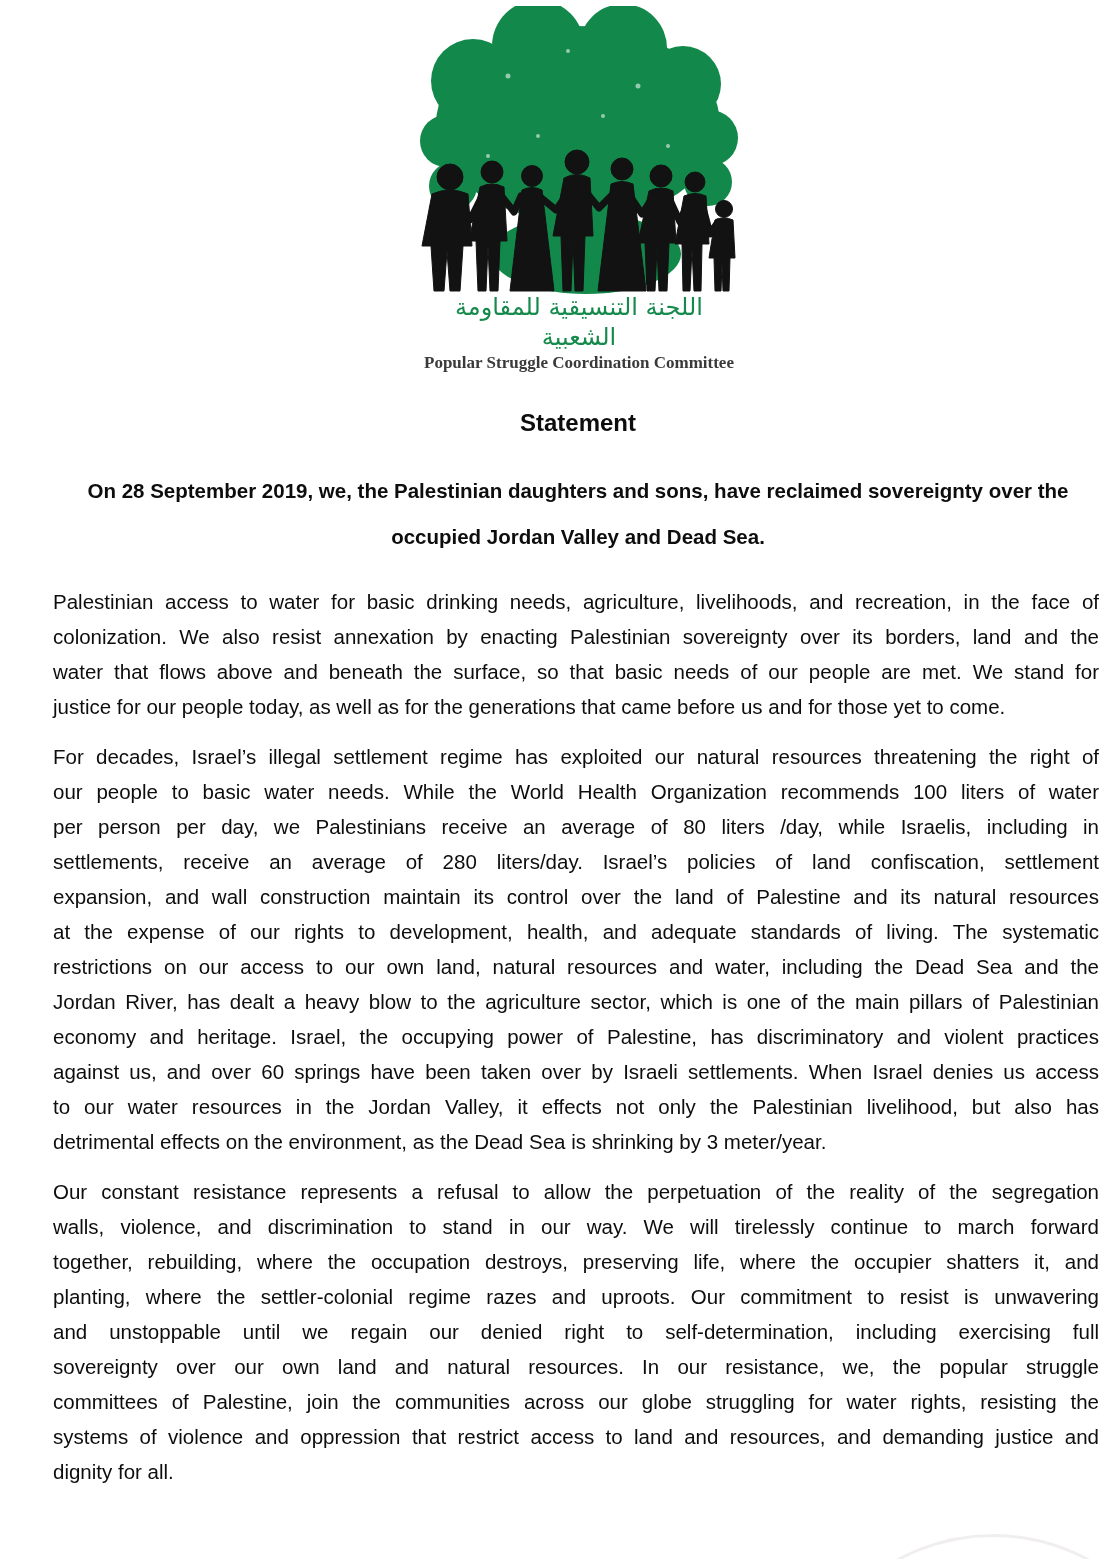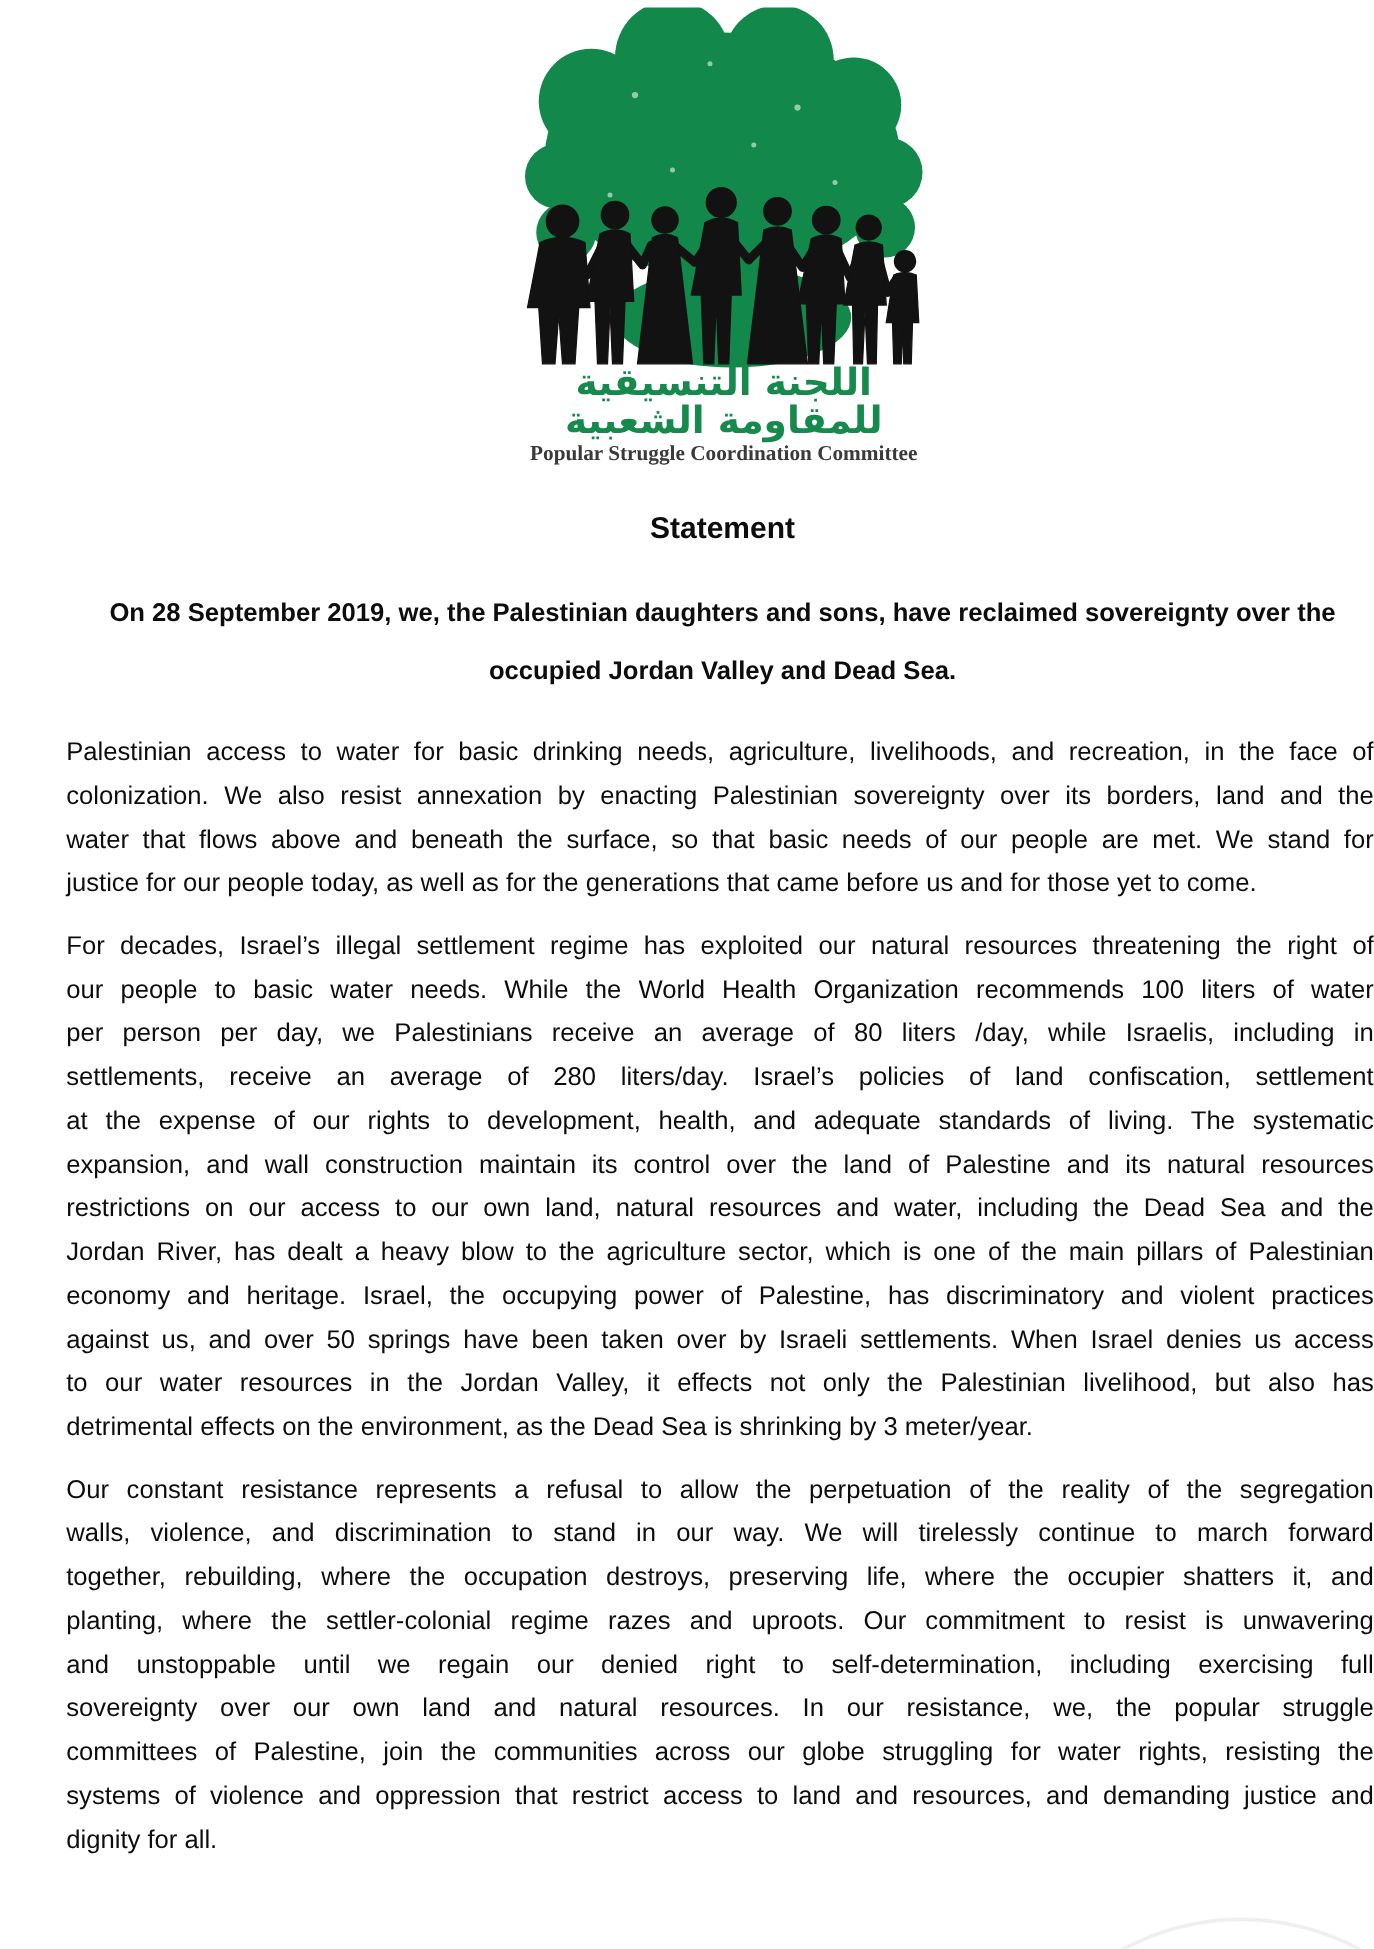--- a/index.html
+++ b/index.html
@@ -9,21 +9,21 @@
     font-family: "Liberation Sans", sans-serif;
     color: #0d0d0d;
   }
   .page { position: relative; width: 1156px; height: 1559px; background: #ffffff; }
 
   
   .logo { position: absolute; left: 418px; top: 6px; width: 322px; text-align: center; }
   .logo svg { display: block; margin: 0 auto; }
   .logo-arabic {
     font-family: "DejaVu Sans", sans-serif;
-    font-weight: bold; font-size: 30px; line-height: 30px;
+    font-weight: normal; font-size: 24px; line-height: 30px;
     margin-top: -4px; direction: rtl;
   }
   .logo-caption {
     font-family: "Liberation Serif", serif;
     font-weight: bold; font-size: 17px; line-height: 20px;
     margin-top: 1px; white-space: nowrap;
   }
 
   
   .statement-heading {
@@ -136,26 +136,26 @@
         <div class="line">Palestinian access to water for basic drinking needs, agriculture, livelihoods, and recreation, in the face of</div>
         <div class="line">colonization. We also resist annexation by enacting Palestinian sovereignty over its borders, land and the</div>
         <div class="line">water that flows above and beneath the surface, so that basic needs of our people are met. We stand for</div>
         <div class="line last">justice for our people today, as well as for the generations that came before us and for those yet to come.</div>
       </div>
       <div class="para">
         <div class="line">For decades, Israel’s illegal settlement regime has exploited our natural resources threatening the right of</div>
         <div class="line">our people to basic water needs. While the World Health Organization recommends 100 liters of water</div>
         <div class="line">per person per day, we Palestinians receive an average of 80 liters /day, while Israelis, including in</div>
         <div class="line">settlements, receive an average of 280 liters/day. Israel’s policies of land confiscation, settlement</div>
+        <div class="line">expansion, and wall construction maintain its control over the land of Palestine and its natural resources</div>
         <div class="line">at the expense of our rights to development, health, and adequate standards of living. The systematic</div>
-        <div class="line">expansion, and wall construction maintain its control over the land of Palestine and its natural resources</div>
         <div class="line">restrictions on our access to our own land, natural resources and water, including the Dead Sea and the</div>
         <div class="line">Jordan River, has dealt a heavy blow to the agriculture sector, which is one of the main pillars of Palestinian</div>
         <div class="line">economy and heritage. Israel, the occupying power of Palestine, has discriminatory and violent practices</div>
-        <div class="line">against us, and over 50 springs have been taken over by Israeli settlements. When Israel denies us access</div>
+        <div class="line">against us, and over 60 springs have been taken over by Israeli settlements. When Israel denies us access</div>
         <div class="line">to our water resources in the Jordan Valley, it effects not only the Palestinian livelihood, but also has</div>
         <div class="line last">detrimental effects on the environment, as the Dead Sea is shrinking by 3 meter/year.</div>
       </div>
       <div class="para">
         <div class="line">Our constant resistance represents a refusal to allow the perpetuation of the reality of the segregation</div>
         <div class="line">walls, violence, and discrimination to stand in our way. We will tirelessly continue to march forward</div>
         <div class="line">together, rebuilding, where the occupation destroys, preserving life, where the occupier shatters it, and</div>
         <div class="line">planting, where the settler-colonial regime razes and uproots. Our commitment to resist is unwavering</div>
         <div class="line">and unstoppable until we regain our denied right to self-determination, including exercising full</div>
         <div class="line">sovereignty over our own land and natural resources. In our resistance, we, the popular struggle</div>

